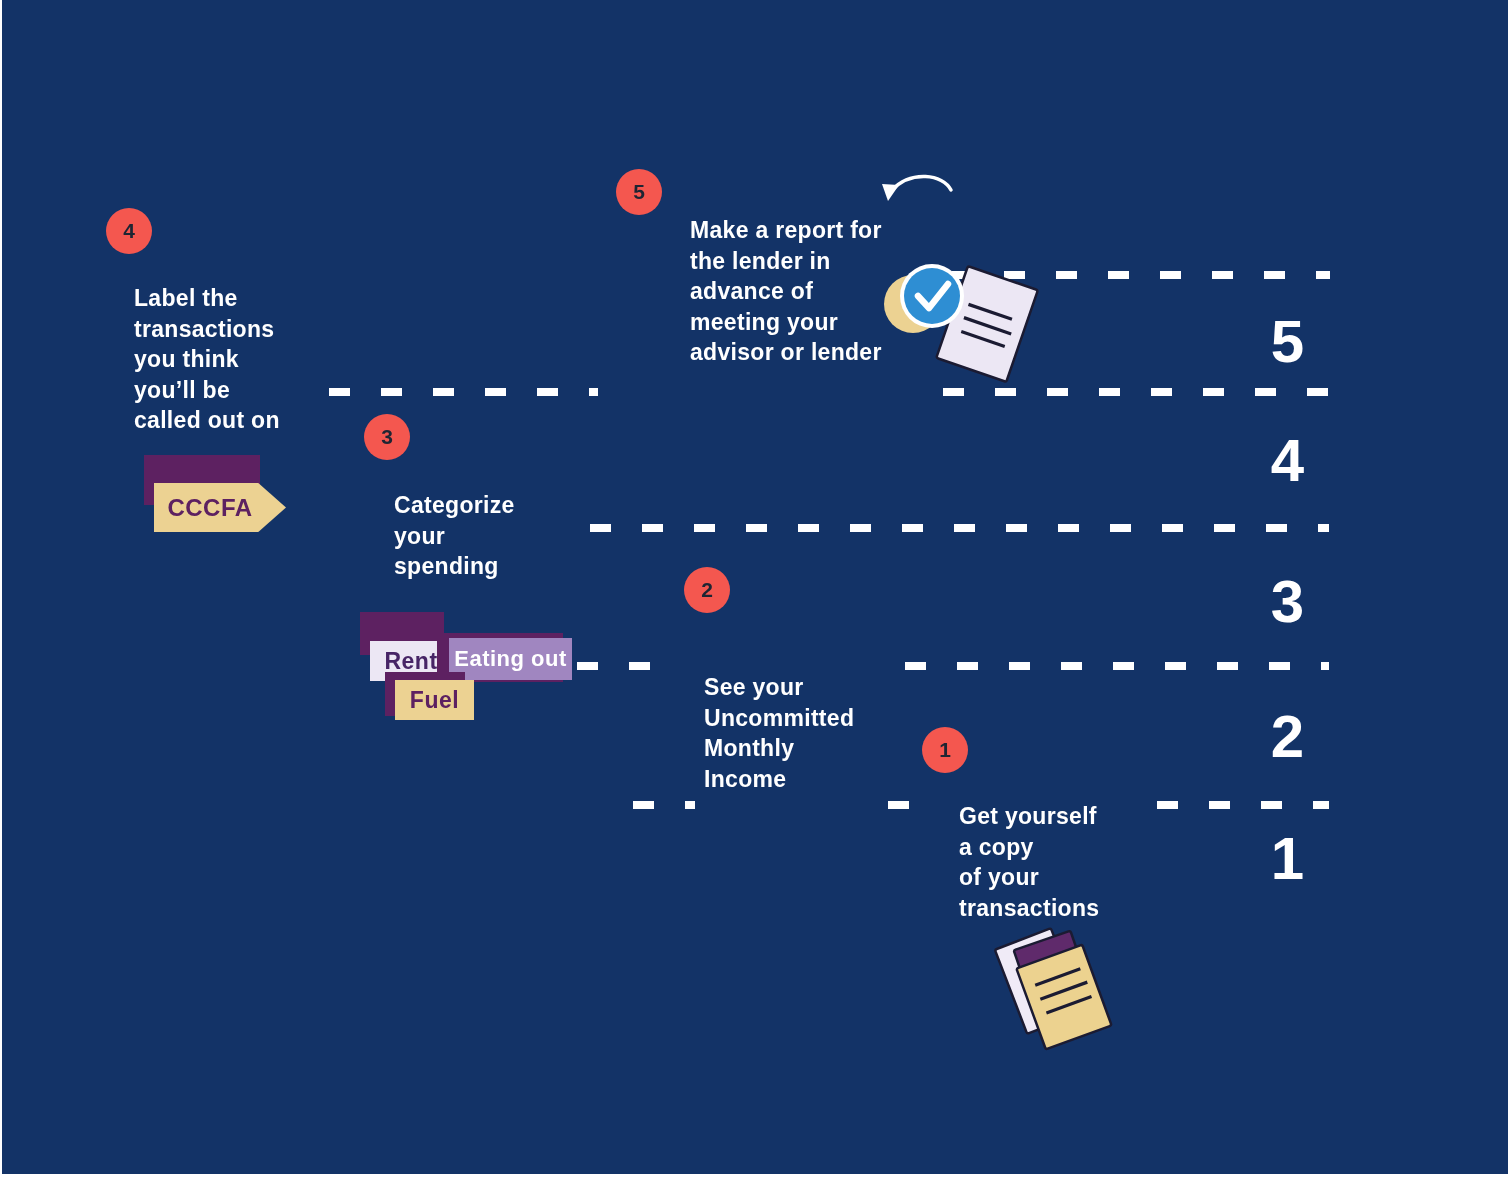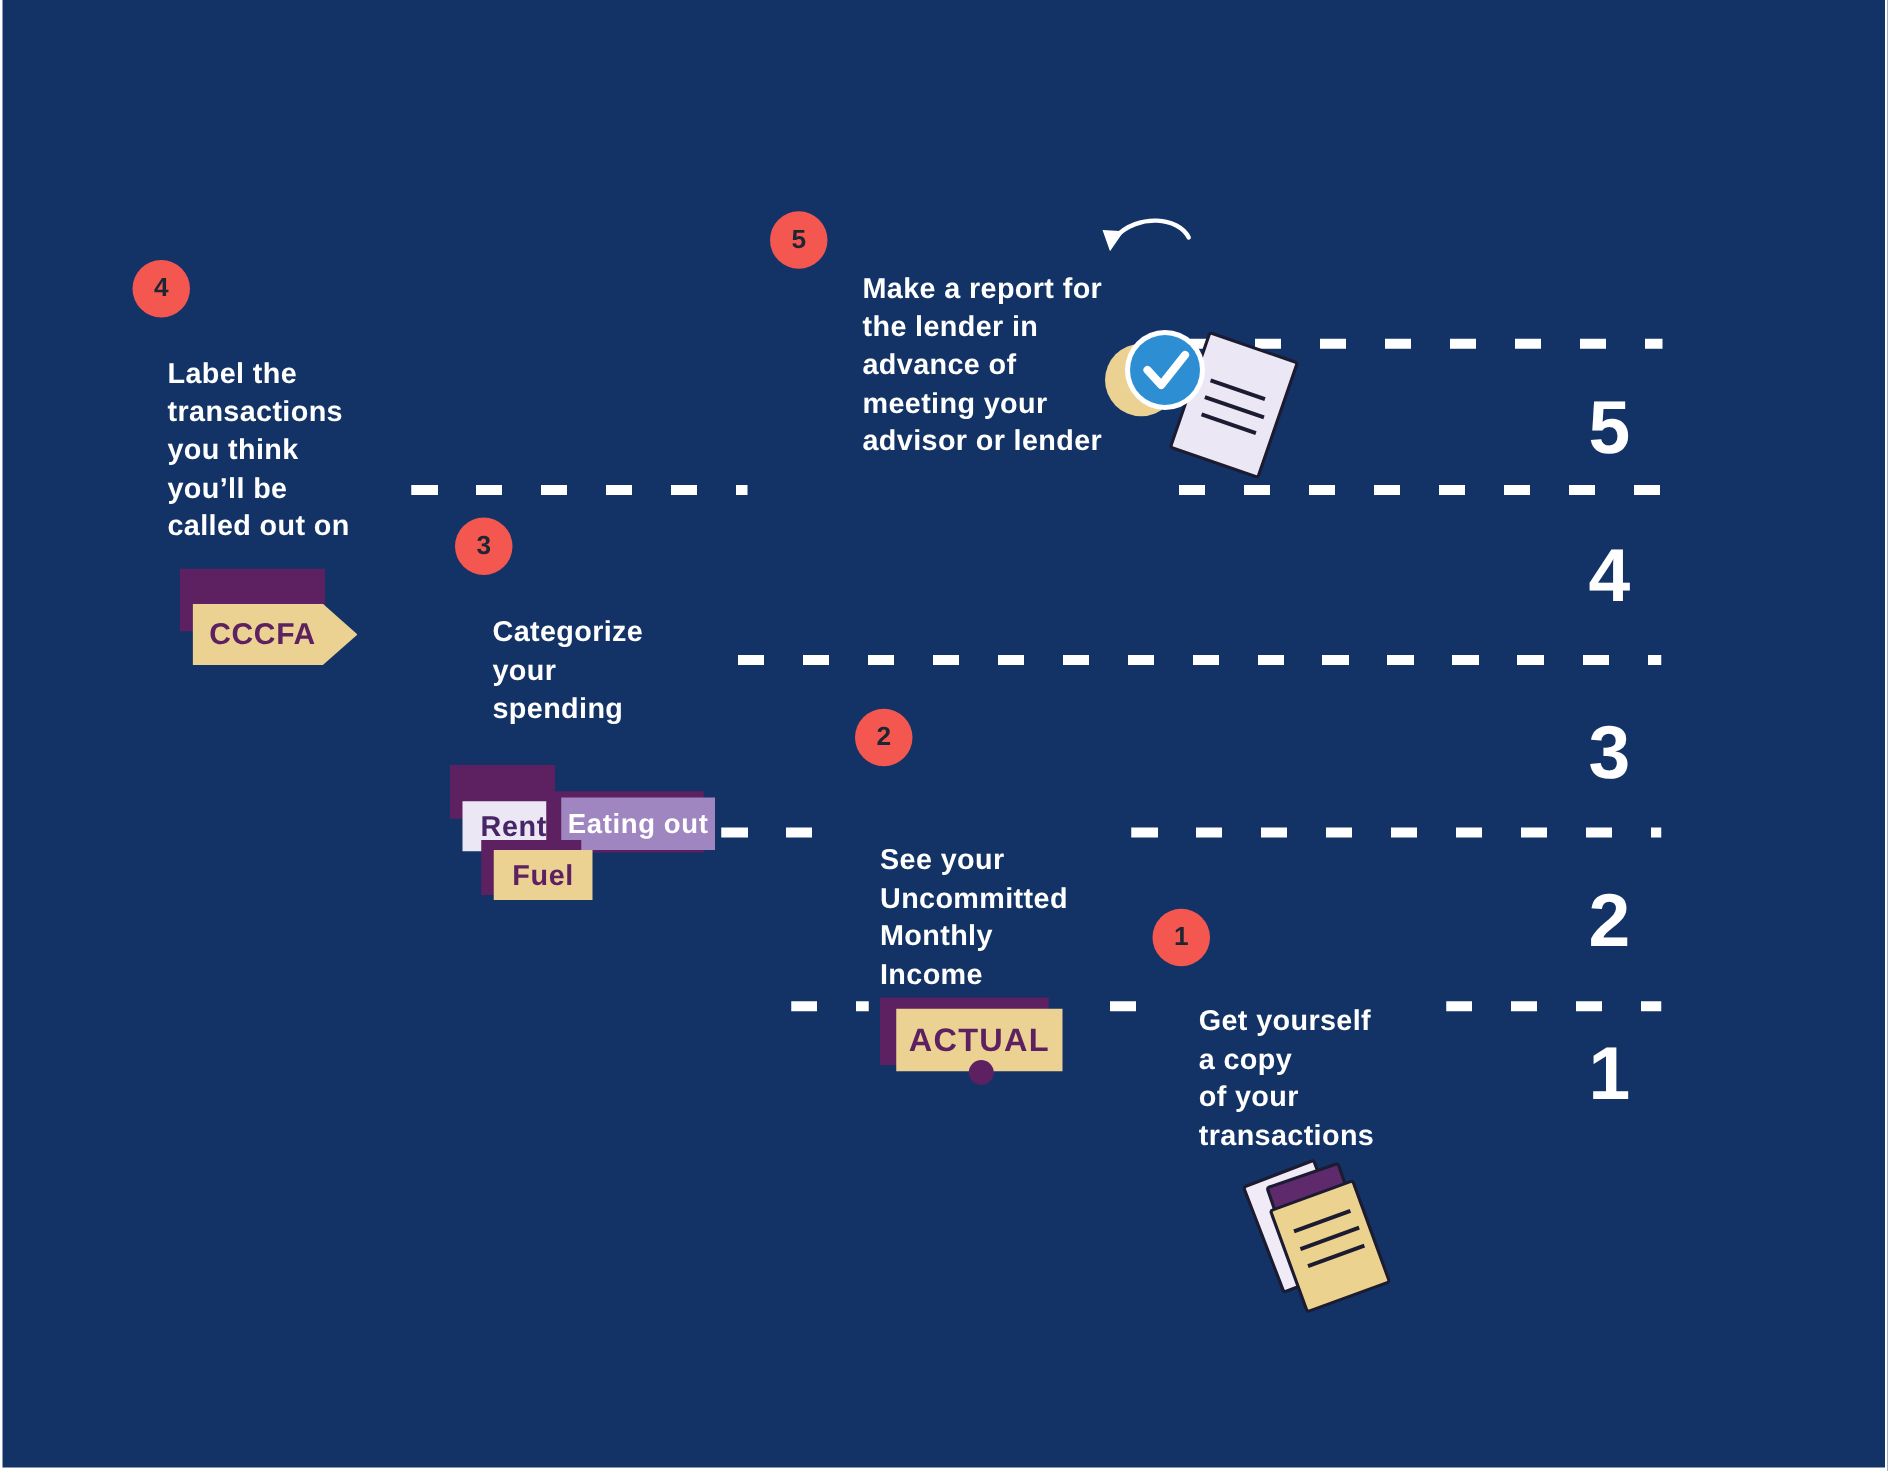--- a/index.html
+++ b/index.html
@@ -110,25 +110,20 @@
     <div class="tag" style="left:435px;top:633px;width:140px;height:52px;">
       <div class="tag-shadow" style="width:126px;height:49px;"></div>
       <div class="tag-face midpurple" style="left:12px;top:5px;width:123px;height:42px;font-size:22px;">Eating out</div>
     </div>
 
     <div class="tag" style="left:383px;top:672px;width:100px;height:52px;">
       <div class="tag-shadow" style="width:80px;height:44px;"></div>
       <div class="tag-face tan" style="left:10px;top:8px;width:79px;height:40px;font-size:23px;">Fuel</div>
     </div>
 
-    <div class="tag" style="left:702px;top:798px;width:150px;height:75px;">
-      <div class="tag-shadow" style="width:135px;height:54px;"></div>
-      <div class="tag-face tan" style="left:13px;top:9px;width:133px;height:50px;font-size:26px;letter-spacing:1px;">ACTUAL</div>
-      <div class="tag-dot" style="left:71px;top:50px;"></div>
-    </div>
 
     <svg class="icon" style="left:925px;top:263px;" width="115" height="140" viewBox="0 0 115 140">
       <g transform="rotate(19 57 70)">
         <rect x="20" y="12" width="74" height="97" rx="2" fill="#ece7f4" stroke="#1b1b32" stroke-width="2.5"></rect>
         <line x1="33" y1="48" x2="79" y2="48" stroke="#1b1b32" stroke-width="3.2"></line>
         <line x1="33" y1="62" x2="83" y2="62" stroke="#1b1b32" stroke-width="3.2"></line>
         <line x1="35" y1="76" x2="81" y2="76" stroke="#1b1b32" stroke-width="3.2"></line>
       </g>
     </svg>
 

